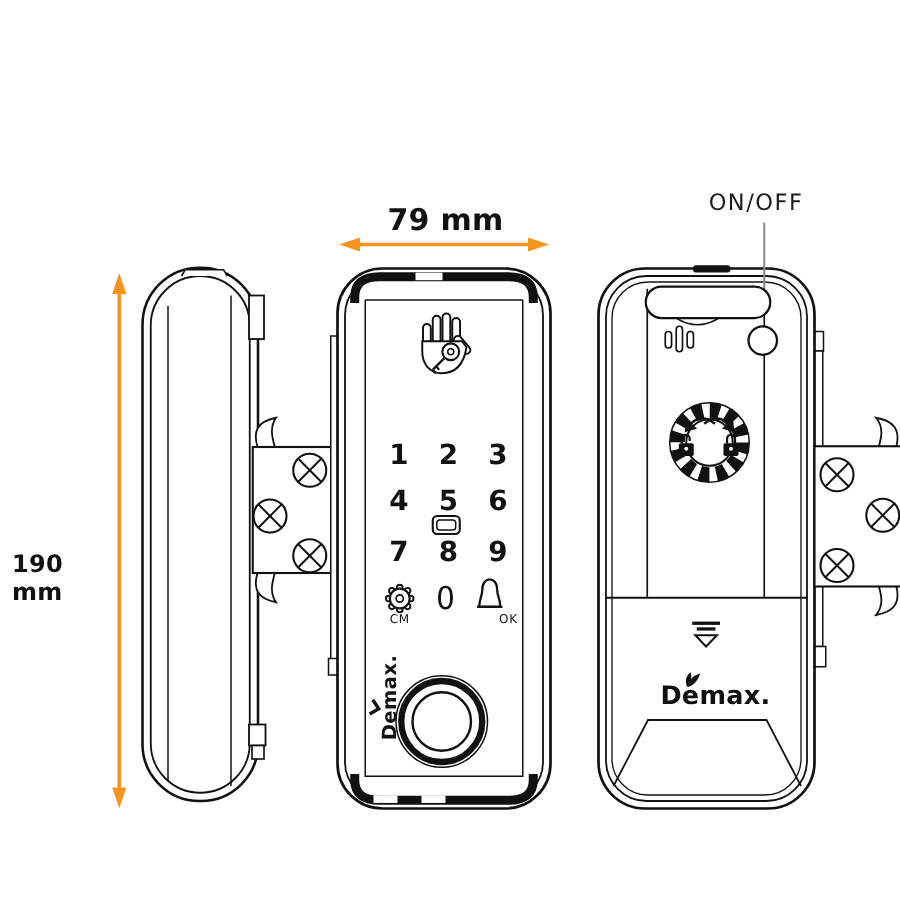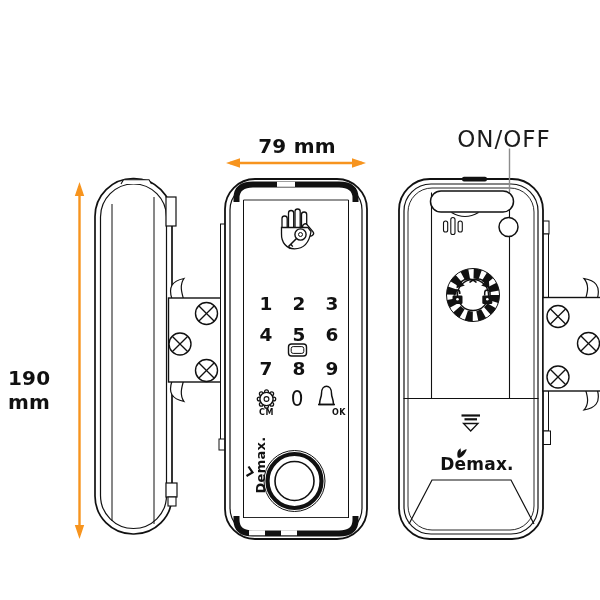--- a/index.html
+++ b/index.html
@@ -1,27 +1,27 @@
 <!DOCTYPE html>
 <html style="--accent: #F7941E; --line: #111111;"><head>
 <meta charset="utf-8">
 <style>
   :root{ --accent:#F7941E; --line:#111111; }
   html,body{margin:0;padding:0;background:#fff;}
   .canvas{position:relative;width:600px;height:600px;background:#fff;overflow:hidden;
           font-family:"DejaVu Sans","Liberation Sans",sans-serif;color:#111;margin-top:34px;}
   .canvas svg{position:absolute;left:0;top:0;}
   .label{position:absolute;color:#111;}
-  .dim-label{font-weight:bold;font-size:20px;letter-spacing:0.2px;}
-  .onoff{font-size:23px;font-weight:400;letter-spacing:1px;color:#1c1c1c;}
+  .dim-label{font-weight:bold;font-size:16px;letter-spacing:0.2px;}
+  .onoff{font-size:15px;font-weight:400;letter-spacing:1px;color:#1c1c1c;}
   .digit{position:absolute;width:26px;height:22px;line-height:22px;text-align:center;
          font-size:18.5px;font-weight:bold;}
   .zero{position:absolute;width:22px;height:24px;line-height:24px;text-align:center;
         font-size:21px;font-weight:400;transform:scaleX(0.95);}
-  .keycap{position:absolute;font-size:8px;font-weight:bold;letter-spacing:0.5px;
+  .keycap{position:absolute;font-size:8px;font-weight:normal;letter-spacing:0.5px;
           width:24px;text-align:center;}
   .brand-v{position:absolute;left:230.5px;top:423px;width:60px;height:16px;
            transform:rotate(-90deg);text-align:center;font-size:13px;font-weight:bold;
            letter-spacing:0.3px;}
   .brand-h{position:absolute;left:437px;top:420px;width:80px;text-align:center;
            font-size:17px;font-weight:bold;letter-spacing:0.2px;}
   .s{stroke:#111;fill:none;}
   .w{stroke:#111;fill:#fff;}
   .b{fill:#111;stroke:none;}
   .accent-stroke{stroke:var(--accent);}

